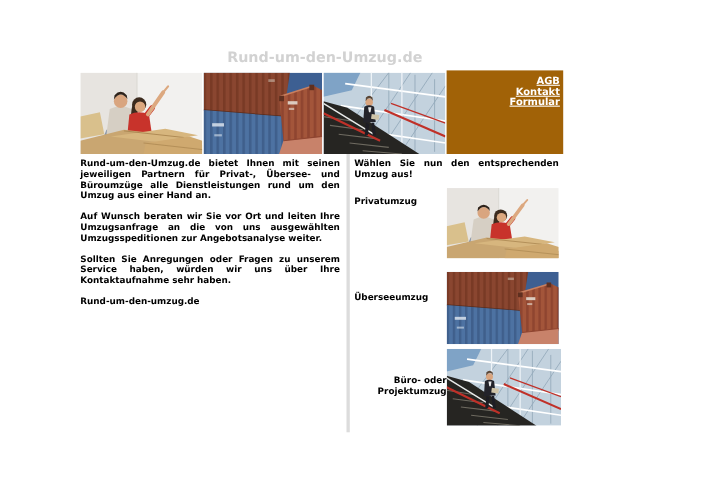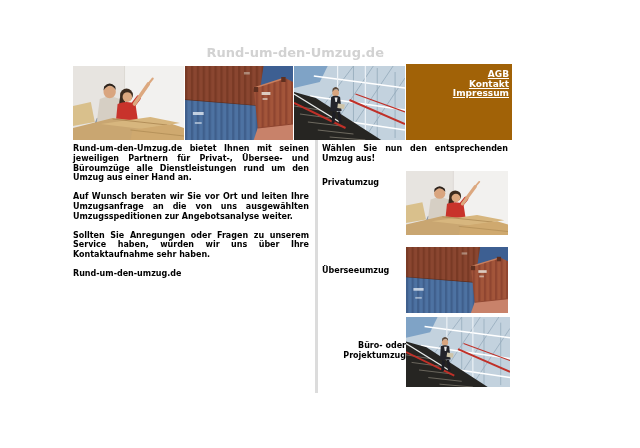--- a/index.html
+++ b/index.html
@@ -158,21 +158,21 @@
         <use href="#ph-containers"></use>
       </svg>
     <svg class="ph ph-w3" viewBox="0 0 112 74" preserveAspectRatio="none">
         <use href="#ph-building"></use>
       </svg>
   </div>
 
   <div class="nav-box">
     <a>AGB</a>
     <a>Kontakt</a>
-    <a>Impressum</a>
+    <a>Formular</a>
   </div>
 
   <div class="left-col">
     <p>Rund-um-den-Umzug.de bietet Ihnen mit seinen jeweiligen Partnern für Privat-, Übersee- und Büroumzüge alle Dienstleistungen rund um den Umzug aus einer Hand an.</p>
     <p>Auf Wunsch beraten wir Sie vor Ort und leiten Ihre Umzugsanfrage an die von uns ausgewählten Umzugsspeditionen zur Angebotsanalyse weiter.</p>
     <p>Sollten Sie Anregungen oder Fragen zu unserem Service haben, würden wir uns über Ihre Kontaktaufnahme sehr haben.</p>
     <p class="brand">Rund-um-den-umzug.de</p>
   </div>
 
   <div class="divider"></div>

